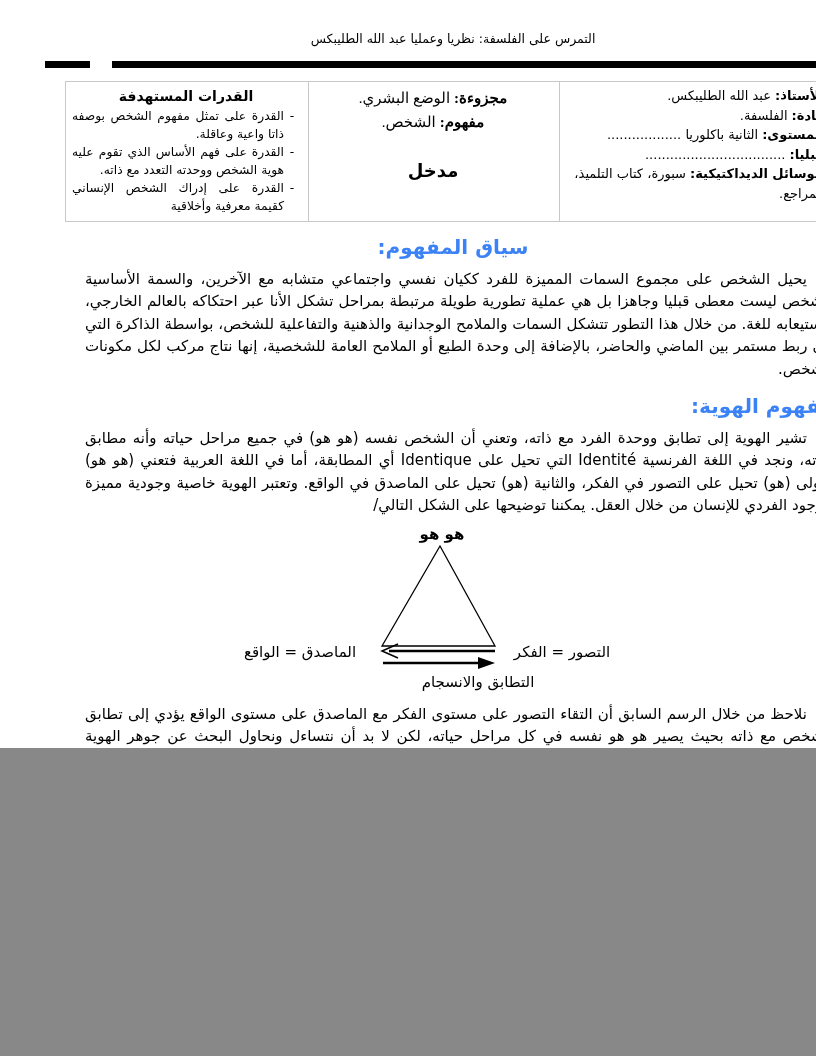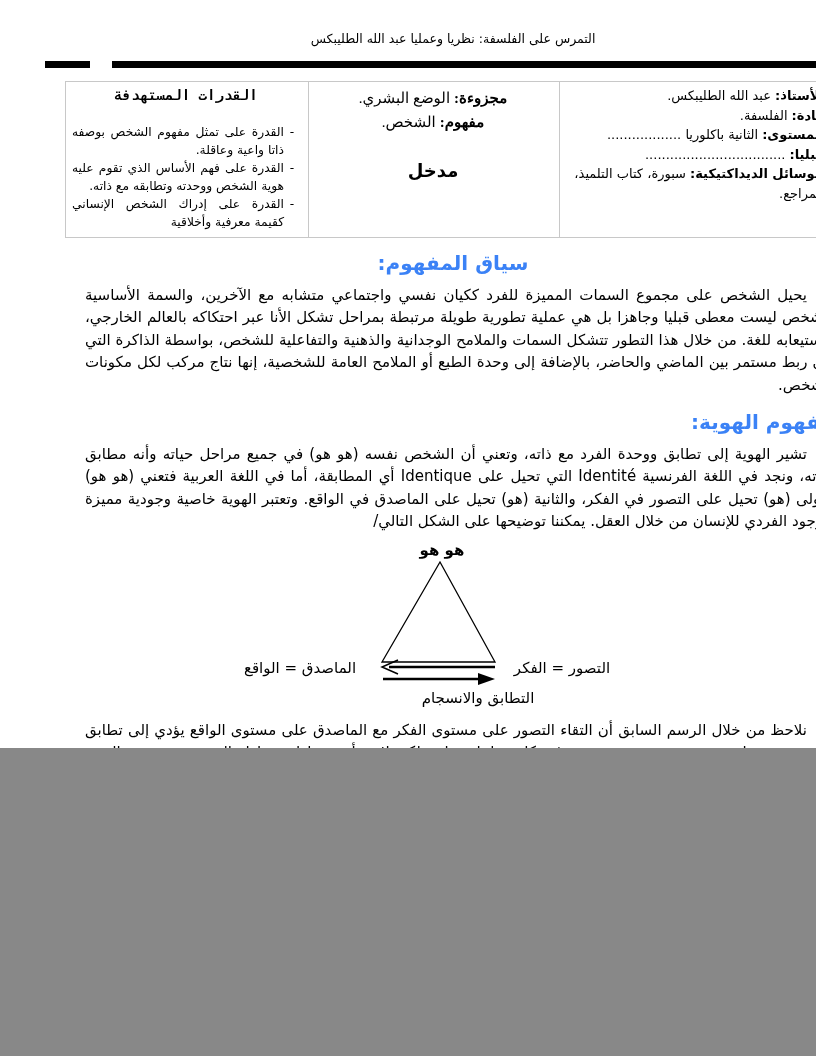--- a/index.html
+++ b/index.html
@@ -36,21 +36,21 @@
     vertical-align:top;
     padding:4px 8px 6px 6px;
   }
   td.teacher-cell{width:258px;}
   td.module-cell{width:236px;text-align:center;}
   td.cap-cell{width:228px;}
   .info-line{font-size:13px;line-height:19.5px;text-align:right;}
   .lbl{font-weight:bold;margin-inline-end:4px;}
   .module-line{font-size:15px;line-height:24px;font-family:Liberation Serif, serif;}
   .entry-word{font-size:18px;font-weight:bold;margin-top:26px;}
-  .cap-title{font-size:14px;font-weight:bold;text-align:center;line-height:20px;margin-bottom:17px;font-family:Liberation Mono, monospace;}
+  .cap-title{font-size:14px;font-weight:bold;text-align:center;line-height:20px;margin-bottom:1px;}
   .cap-item{display:flex;font-size:12.3px;line-height:18px;}
   .cap-item .dash{flex:0 0 16px;text-align:center;}
   .cap-item .txt{flex:1;text-align:justify;}
   
   .red-heading{
     color:#3b82f6;
     font-weight:bold;
     font-size:20px;
     line-height:28px;
     margin:0 40px;
@@ -130,21 +130,21 @@
         <div class="entry-word">مدخل</div>
       </td>
       <td class="cap-cell">
         <div class="cap-title">القدرات المستهدفة</div>
         <div class="cap-item">
           <span class="dash">-</span>
           <span class="txt">القدرة على تمثل مفهوم الشخص بوصفه ذاتا واعية وعاقلة.</span>
         </div>
         <div class="cap-item">
           <span class="dash">-</span>
-          <span class="txt">القدرة على فهم الأساس الذي تقوم عليه هوية الشخص ووحدته وتطابقه مع ذاته.</span>
+          <span class="txt">القدرة على فهم الأساس الذي تقوم عليه هوية الشخص ووحدته التعدد مع ذاته.</span>
         </div>
         <div class="cap-item">
           <span class="dash">-</span>
           <span class="txt">القدرة على إدراك الشخص الإنساني كقيمة معرفية وأخلاقية</span>
         </div>
       </td>
     </tr>
     </tbody>
   </table>
 

